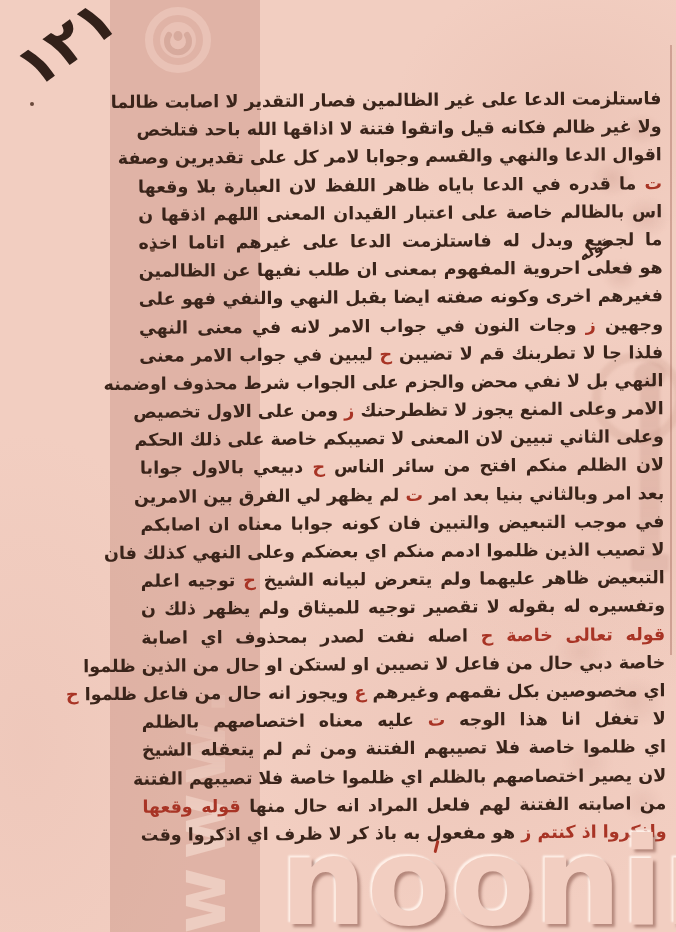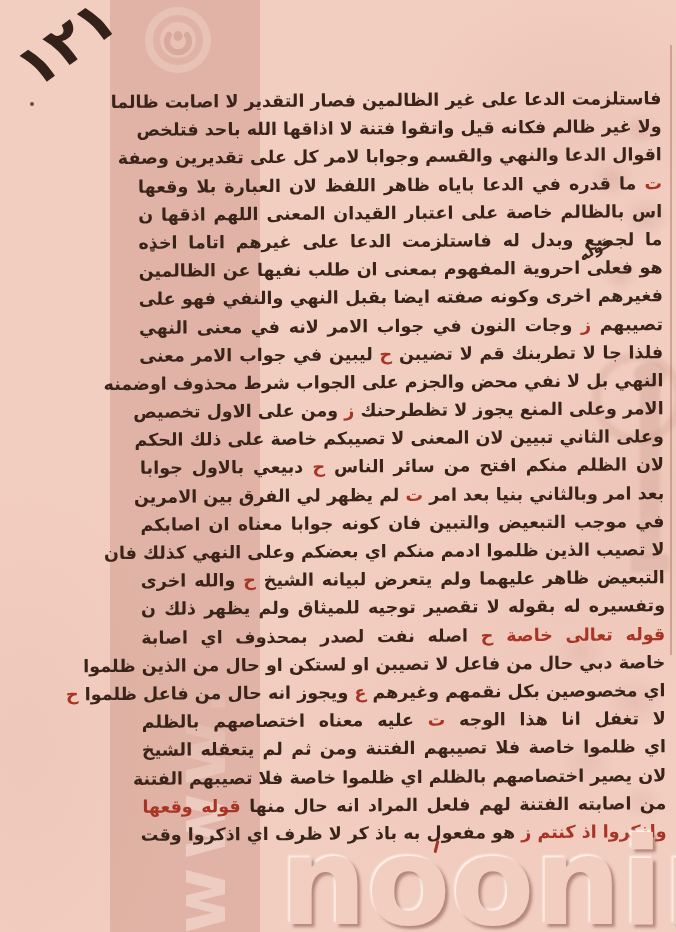--- a/index.html
+++ b/index.html
@@ -108,30 +108,30 @@
 
   <div class="ms-block">
       <div class="ms-line"><span>فاستلزمت الدعا على غير الظالمين فصار التقدير لا اصابت ظالما</span></div>
       <div class="ms-line"><span>ولا غير ظالم فكانه قيل واتقوا فتنة لا اذاقها الله باحد فتلخص</span></div>
       <div class="ms-line"><span>اقوال الدعا والنهي والقسم وجوابا لامر كل على تقديرين وصفة</span></div>
       <div class="ms-line"><span class="red">ت</span><span> ما قدره في الدعا باياه ظاهر اللفظ لان العبارة بلا وقعها</span></div>
       <div class="ms-line"><span>اس بالظالم خاصة على اعتبار القيدان المعنى اللهم اذقها ن</span></div>
       <div class="ms-line"><span>ما لجميع وبدل له فاستلزمت الدعا على غيرهم اتاما اخذه</span></div>
       <div class="ms-line"><span>هو فعلى احروية المفهوم بمعنى ان طلب نفيها عن الظالمين</span></div>
       <div class="ms-line"><span>فغيرهم اخرى وكونه صفته ايضا بقبل النهي والنفي فهو على</span></div>
-      <div class="ms-line"><span>تصيبهم </span><span class="red">ز</span><span> وجات النون في جواب الامر لانه في معنى النهي</span></div>
+      <div class="ms-line"><span>وجهين </span><span class="red">ز</span><span> وجات النون في جواب الامر لانه في معنى النهي</span></div>
       <div class="ms-line"><span>فلذا جا لا تطربنك قم لا تضيبن </span><span class="red">ح</span><span> ليبين في جواب الامر معنى</span></div>
       <div class="ms-line"><span>النهي بل لا نفي محض والجزم على الجواب شرط محذوف اوضمنه</span></div>
       <div class="ms-line"><span>الامر وعلى المنع يجوز لا تظطرحنك </span><span class="red">ز</span><span> ومن على الاول تخصيص</span></div>
       <div class="ms-line"><span>وعلى الثاني تبيين لان المعنى لا تصيبكم خاصة على ذلك الحكم</span></div>
       <div class="ms-line"><span>لان الظلم منكم افتح من سائر الناس </span><span class="red">ح</span><span> دبيعي بالاول جوابا</span></div>
       <div class="ms-line"><span>بعد امر وبالثاني بنيا بعد امر </span><span class="red">ت</span><span> لم يظهر لي الفرق بين الامرين</span></div>
       <div class="ms-line"><span>في موجب التبعيض والتبين فان كونه جوابا معناه ان اصابكم</span></div>
       <div class="ms-line"><span>لا تصيب الذين ظلموا ادمم منكم اي بعضكم وعلى النهي كذلك فان</span></div>
-      <div class="ms-line"><span>التبعيض ظاهر عليهما ولم يتعرض لبيانه الشيخ </span><span class="red">ح</span><span> والله اخرى</span></div>
+      <div class="ms-line"><span>التبعيض ظاهر عليهما ولم يتعرض لبيانه الشيخ </span><span class="red">ح</span><span> توجيه اعلم</span></div>
       <div class="ms-line"><span>وتفسيره له بقوله لا تقصير توجيه للميثاق ولم يظهر ذلك ن</span></div>
       <div class="ms-line"><span class="red">قوله تعالى خاصة ح</span><span> اصله نفت لصدر بمحذوف اي اصابة</span></div>
       <div class="ms-line"><span>خاصة دبي حال من فاعل لا تصيبن او لستكن او حال من الذين ظلموا</span></div>
       <div class="ms-line"><span>اي مخصوصين بكل نقمهم وغيرهم </span><span class="red">ع</span><span> ويجوز انه حال من فاعل ظلموا </span><span class="red">ح</span></div>
       <div class="ms-line"><span>لا تغفل انا هذا الوجه </span><span class="red">ت</span><span> عليه معناه اختصاصهم بالظلم</span></div>
       <div class="ms-line"><span>اي ظلموا خاصة فلا تصيبهم الفتنة ومن ثم لم يتعقله الشيخ</span></div>
       <div class="ms-line"><span>لان يصير اختصاصهم بالظلم اي ظلموا خاصة فلا تصيبهم الفتنة</span></div>
       <div class="ms-line"><span>من اصابته الفتنة لهم فلعل المراد انه حال منها </span><span class="red">قوله وقعها</span></div>
       <div class="ms-line"><span class="red">واذكروا اذ كنتم ز</span><span> هو مفعول به باذ كر لا ظرف اي اذكروا وقت</span></div>
     </div>

